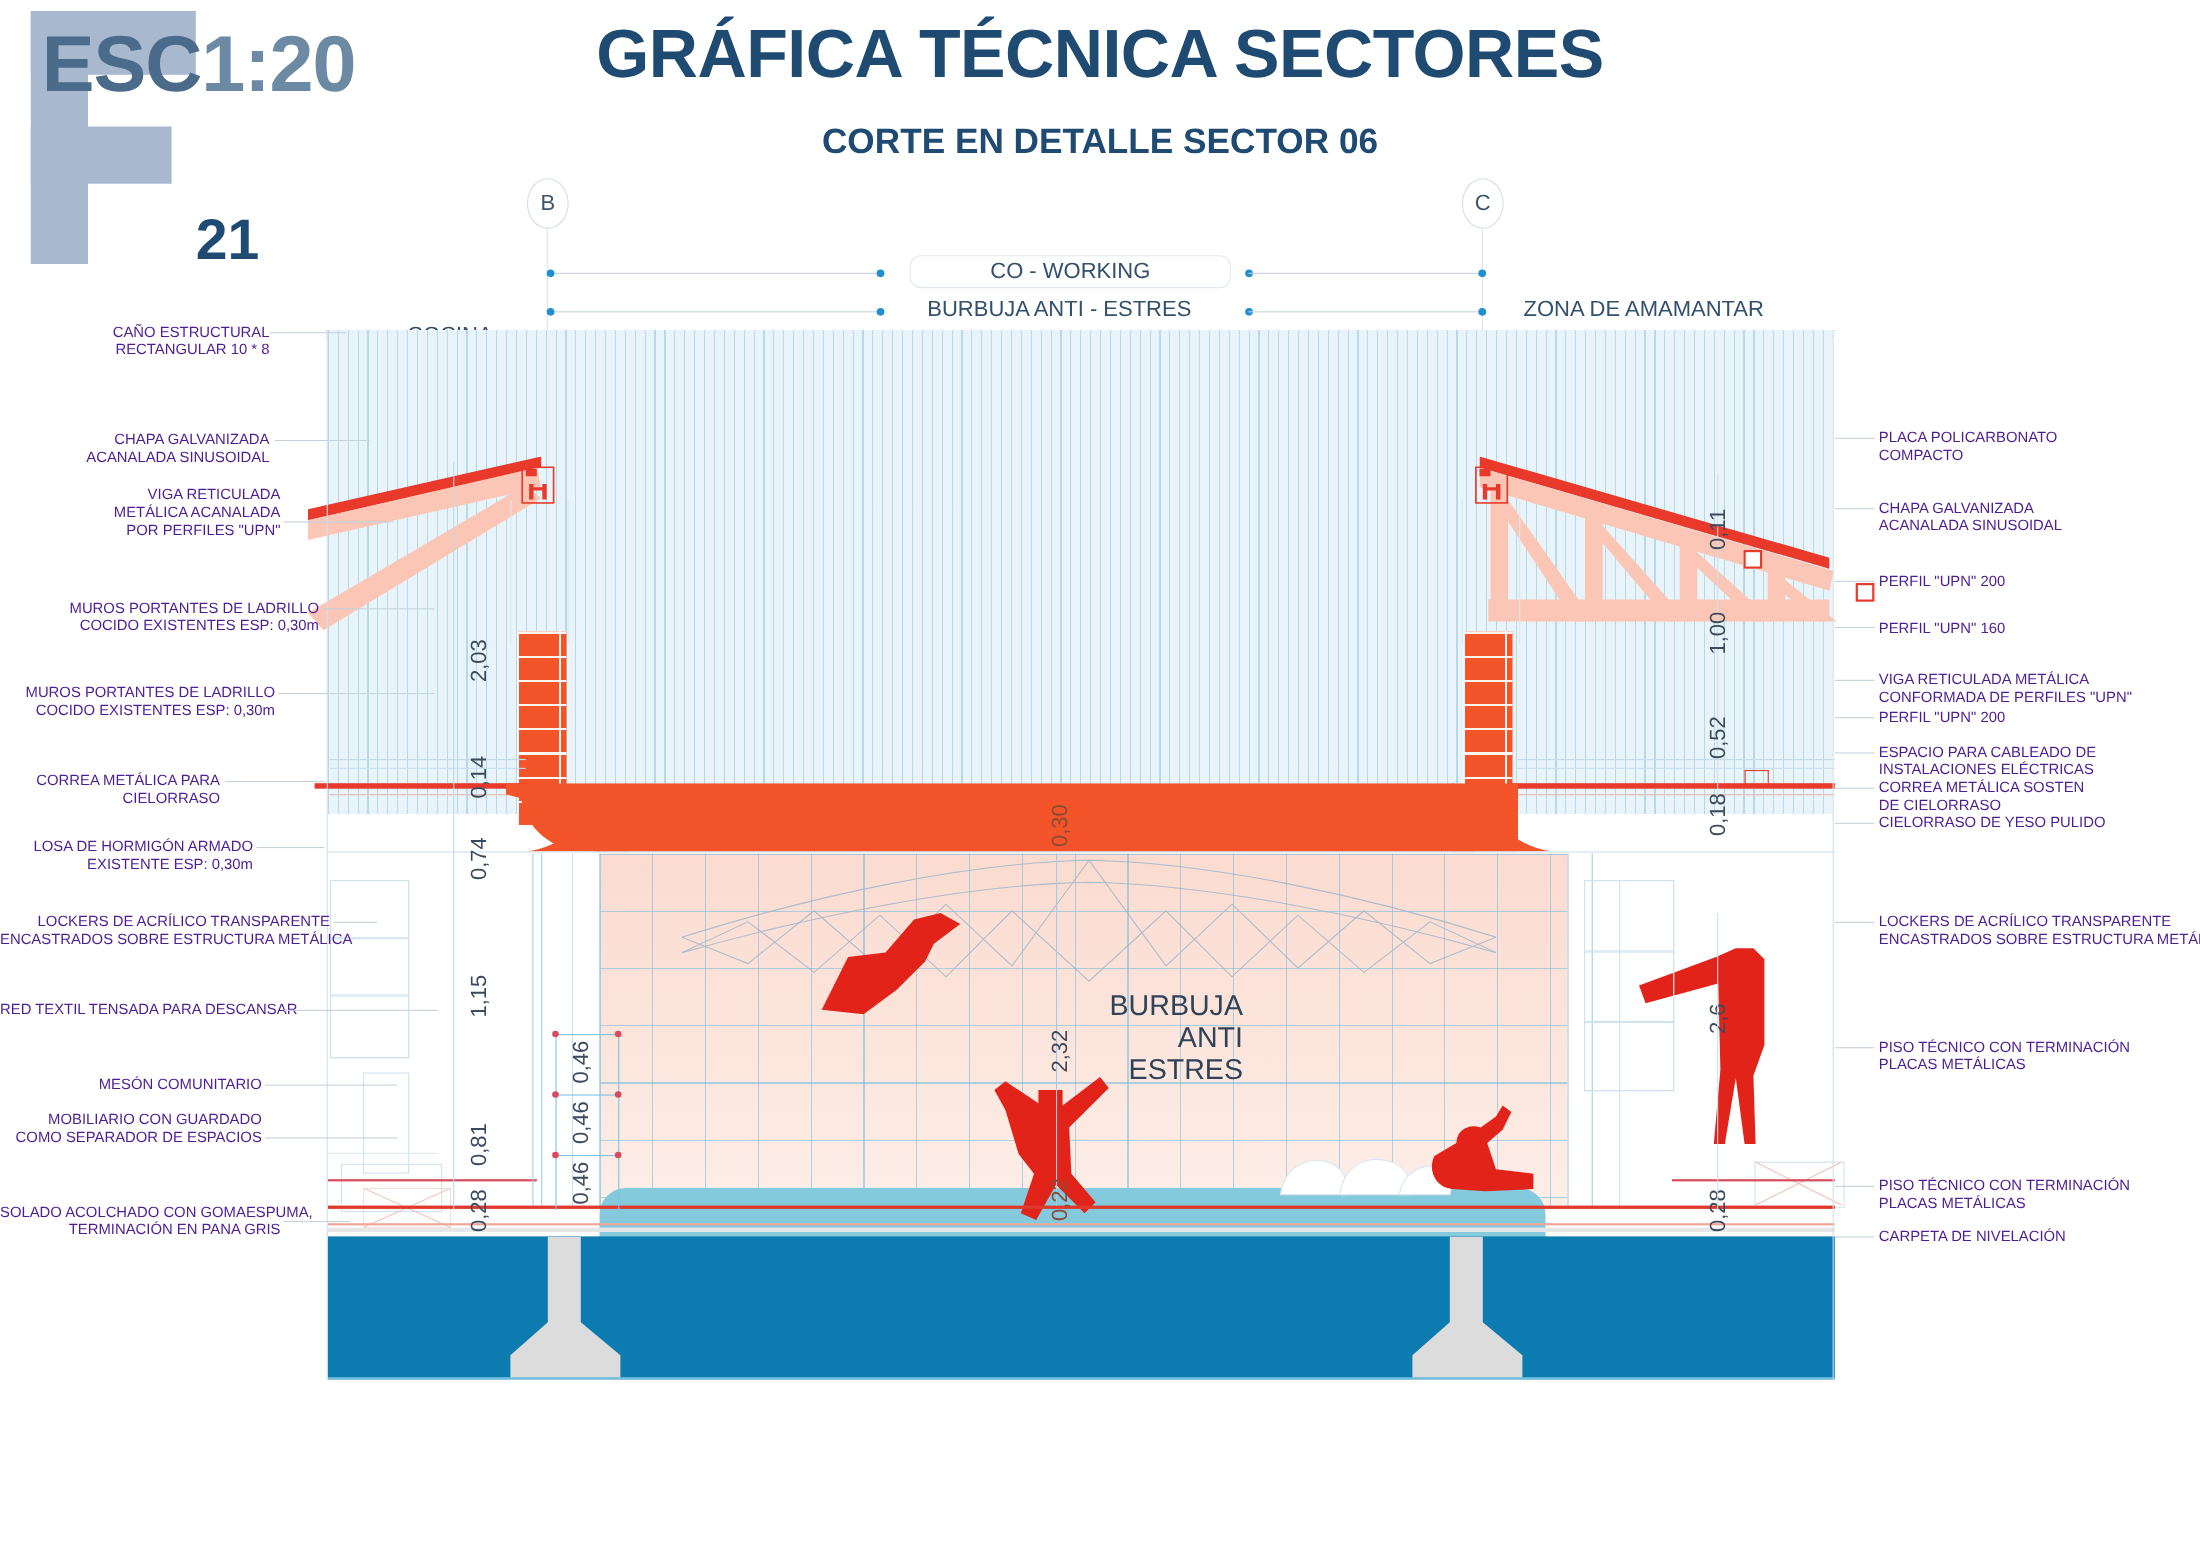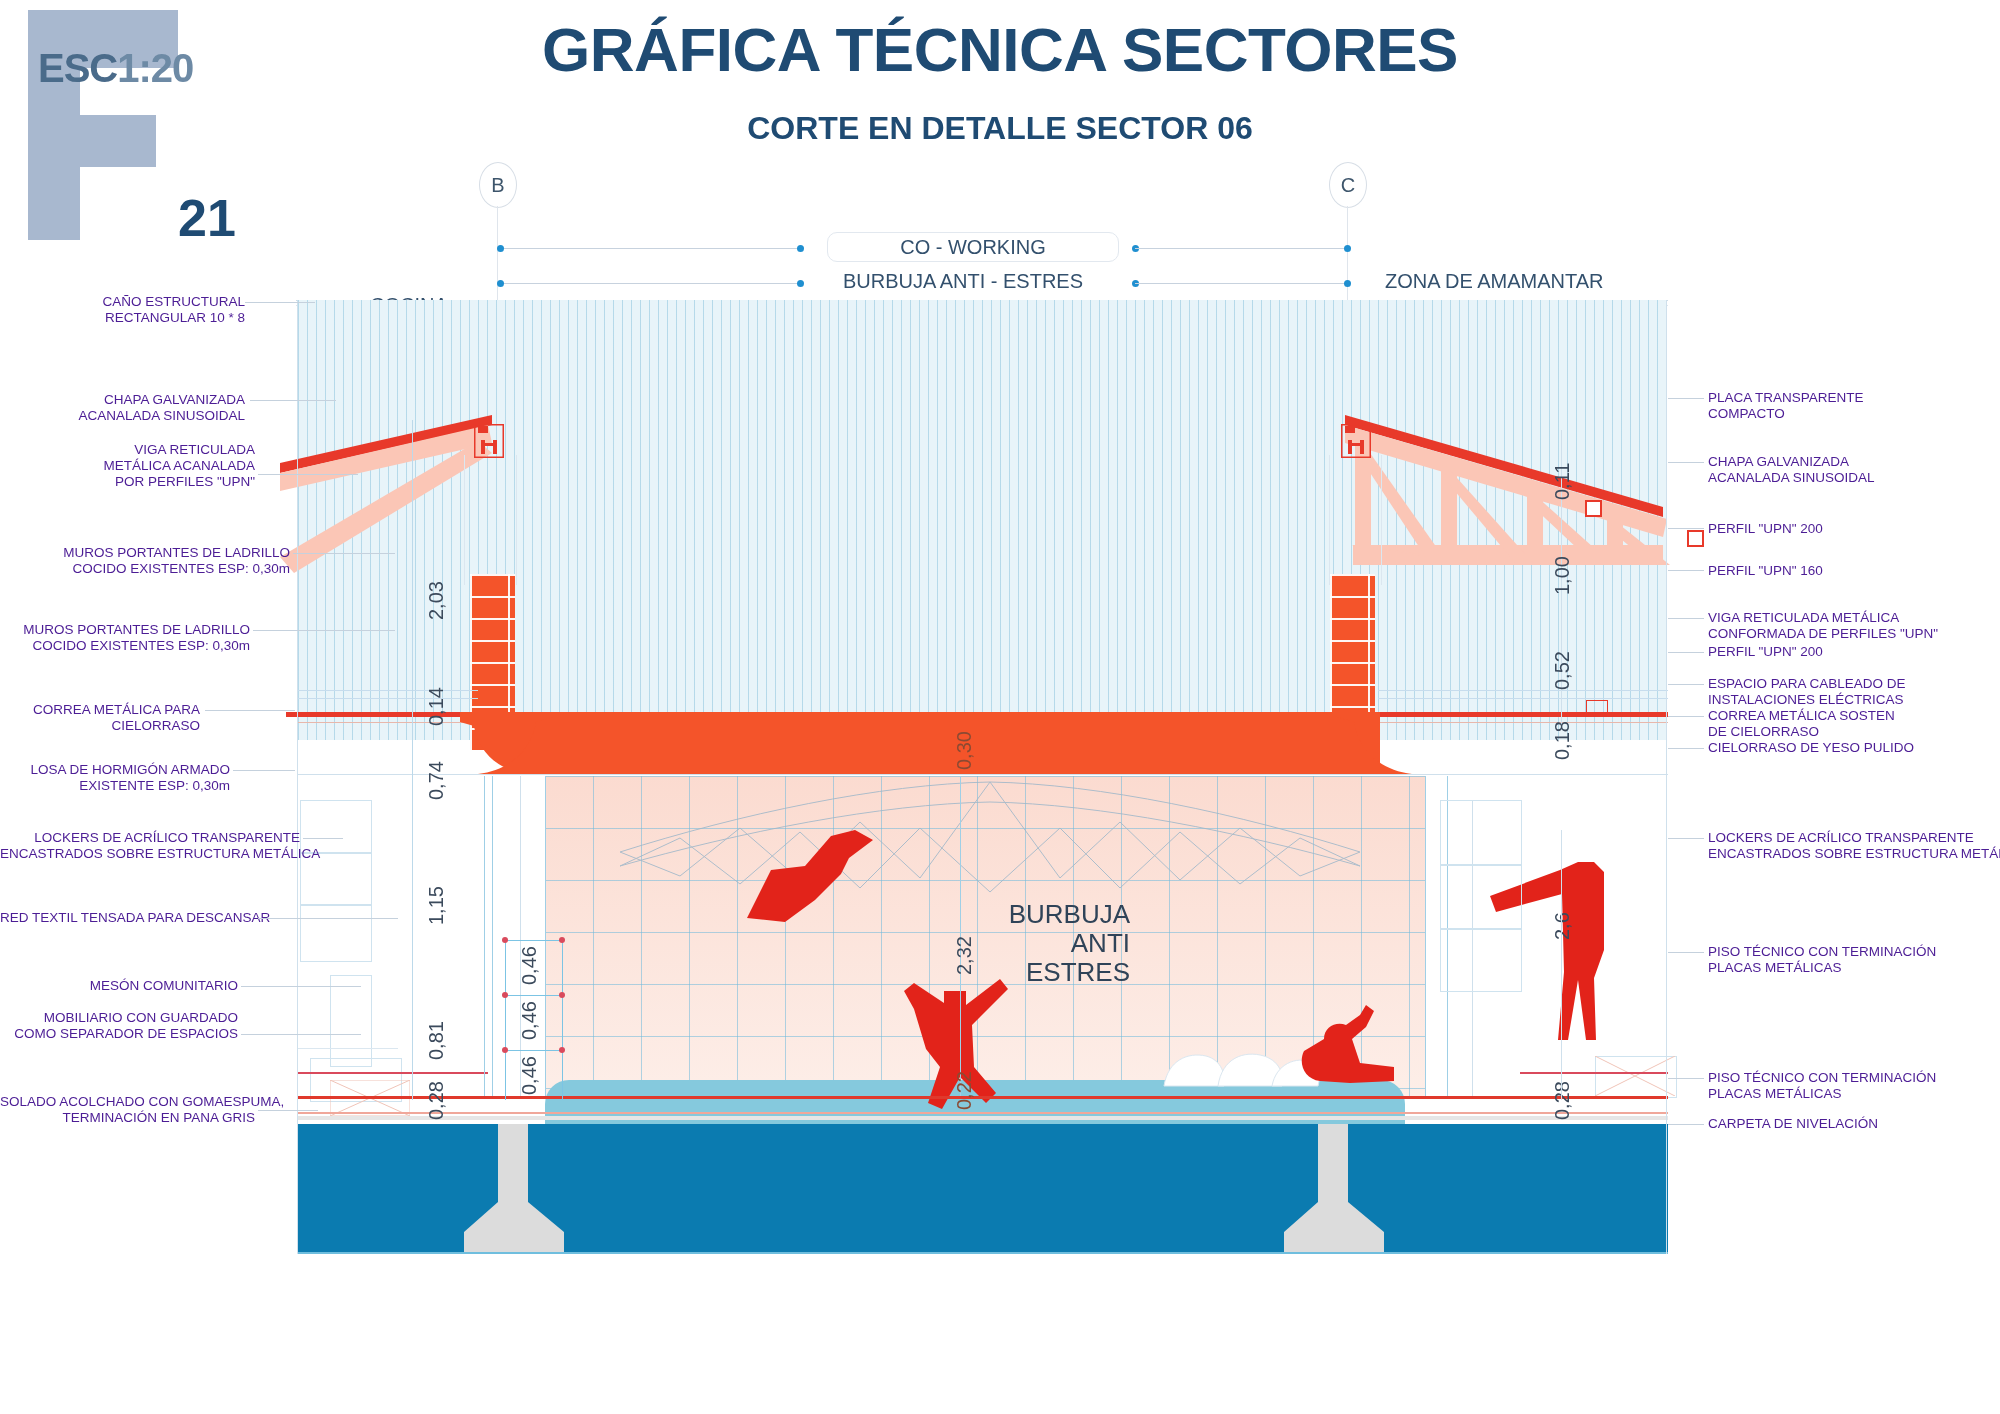--- a/index.html
+++ b/index.html
@@ -4,22 +4,22 @@
 <style>
   html,body{margin:0;padding:0;background:#ffffff;}
   body{width:2000px;height:1414px;position:relative;overflow:hidden;
        font-family:"Liberation Sans","DejaVu Sans",sans-serif;color:#3d556b;}
   .abs{position:absolute;}
   
   #logo-f{position:absolute;left:28px;top:10px;width:150px;height:230px;}
   #logo-f .bar-v{position:absolute;left:0;top:0;width:52px;height:230px;background:#a8b8cf;}
   #logo-f .bar-t{position:absolute;left:0;top:0;width:150px;height:58px;background:#a8b8cf;}
   #logo-f .bar-m{position:absolute;left:0;top:105px;width:128px;height:52px;background:#a8b8cf;}
-  #esc-text{position:absolute;left:38px;top:18px;font-size:40px;font-weight:bold;
-       letter-spacing:-1px;color:#4a6b8a;margin-top:28px;}
+  #esc-text{position:absolute;left:38px;top:18px;font-size:72px;font-weight:bold;
+       letter-spacing:-1px;color:#4a6b8a;}
   #esc-text .light{color:#6d8aa5;font-weight:bold;}
   #plate-num{position:absolute;left:178px;top:188px;font-size:52px;font-weight:bold;color:#1f4b73;}
   #main-title{position:absolute;left:410px;top:14px;width:1180px;text-align:center;
        font-size:62px;font-weight:bold;color:#1f4b73;letter-spacing:-0.5px;}
   #sub-title{position:absolute;left:410px;top:110px;width:1180px;text-align:center;
        font-size:32px;font-weight:bold;color:#1f4b73;letter-spacing:0px;}
 
   
   .grid-bub{position:absolute;width:36px;height:44px;border:1px solid #d7dee6;border-radius:50%;
        background:#fff;display:flex;align-items:center;justify-content:center;
@@ -395,21 +395,21 @@
 <div class="anno-line" style="left:241px;top:1034px;width:120px;"></div>
 
 <div class="anno r" style="left:0px;top:1094px;width:255px;">
   <div>SOLADO ACOLCHADO CON GOMAESPUMA,</div>
   <div>TERMINACIÓN EN PANA GRIS</div>
 </div>
 <div class="anno-line" style="left:258px;top:1110px;width:60px;"></div>
 
 <div class="anno-line" style="left:1668px;top:398px;width:36px;"></div>
 <div class="anno" style="left:1708px;top:390px;width:290px;">
-  <div>PLACA TRANSPARENTE</div>
+  <div>PLACA POLICARBONATO</div>
   <div>COMPACTO</div>
 </div>
 
 <div class="anno-line" style="left:1668px;top:462px;width:36px;"></div>
 <div class="anno" style="left:1708px;top:454px;width:290px;">
   <div>CHAPA GALVANIZADA</div>
   <div>ACANALADA SINUSOIDAL</div>
 </div>
 
 <div class="anno-line" style="left:1668px;top:528px;width:36px;"></div>

